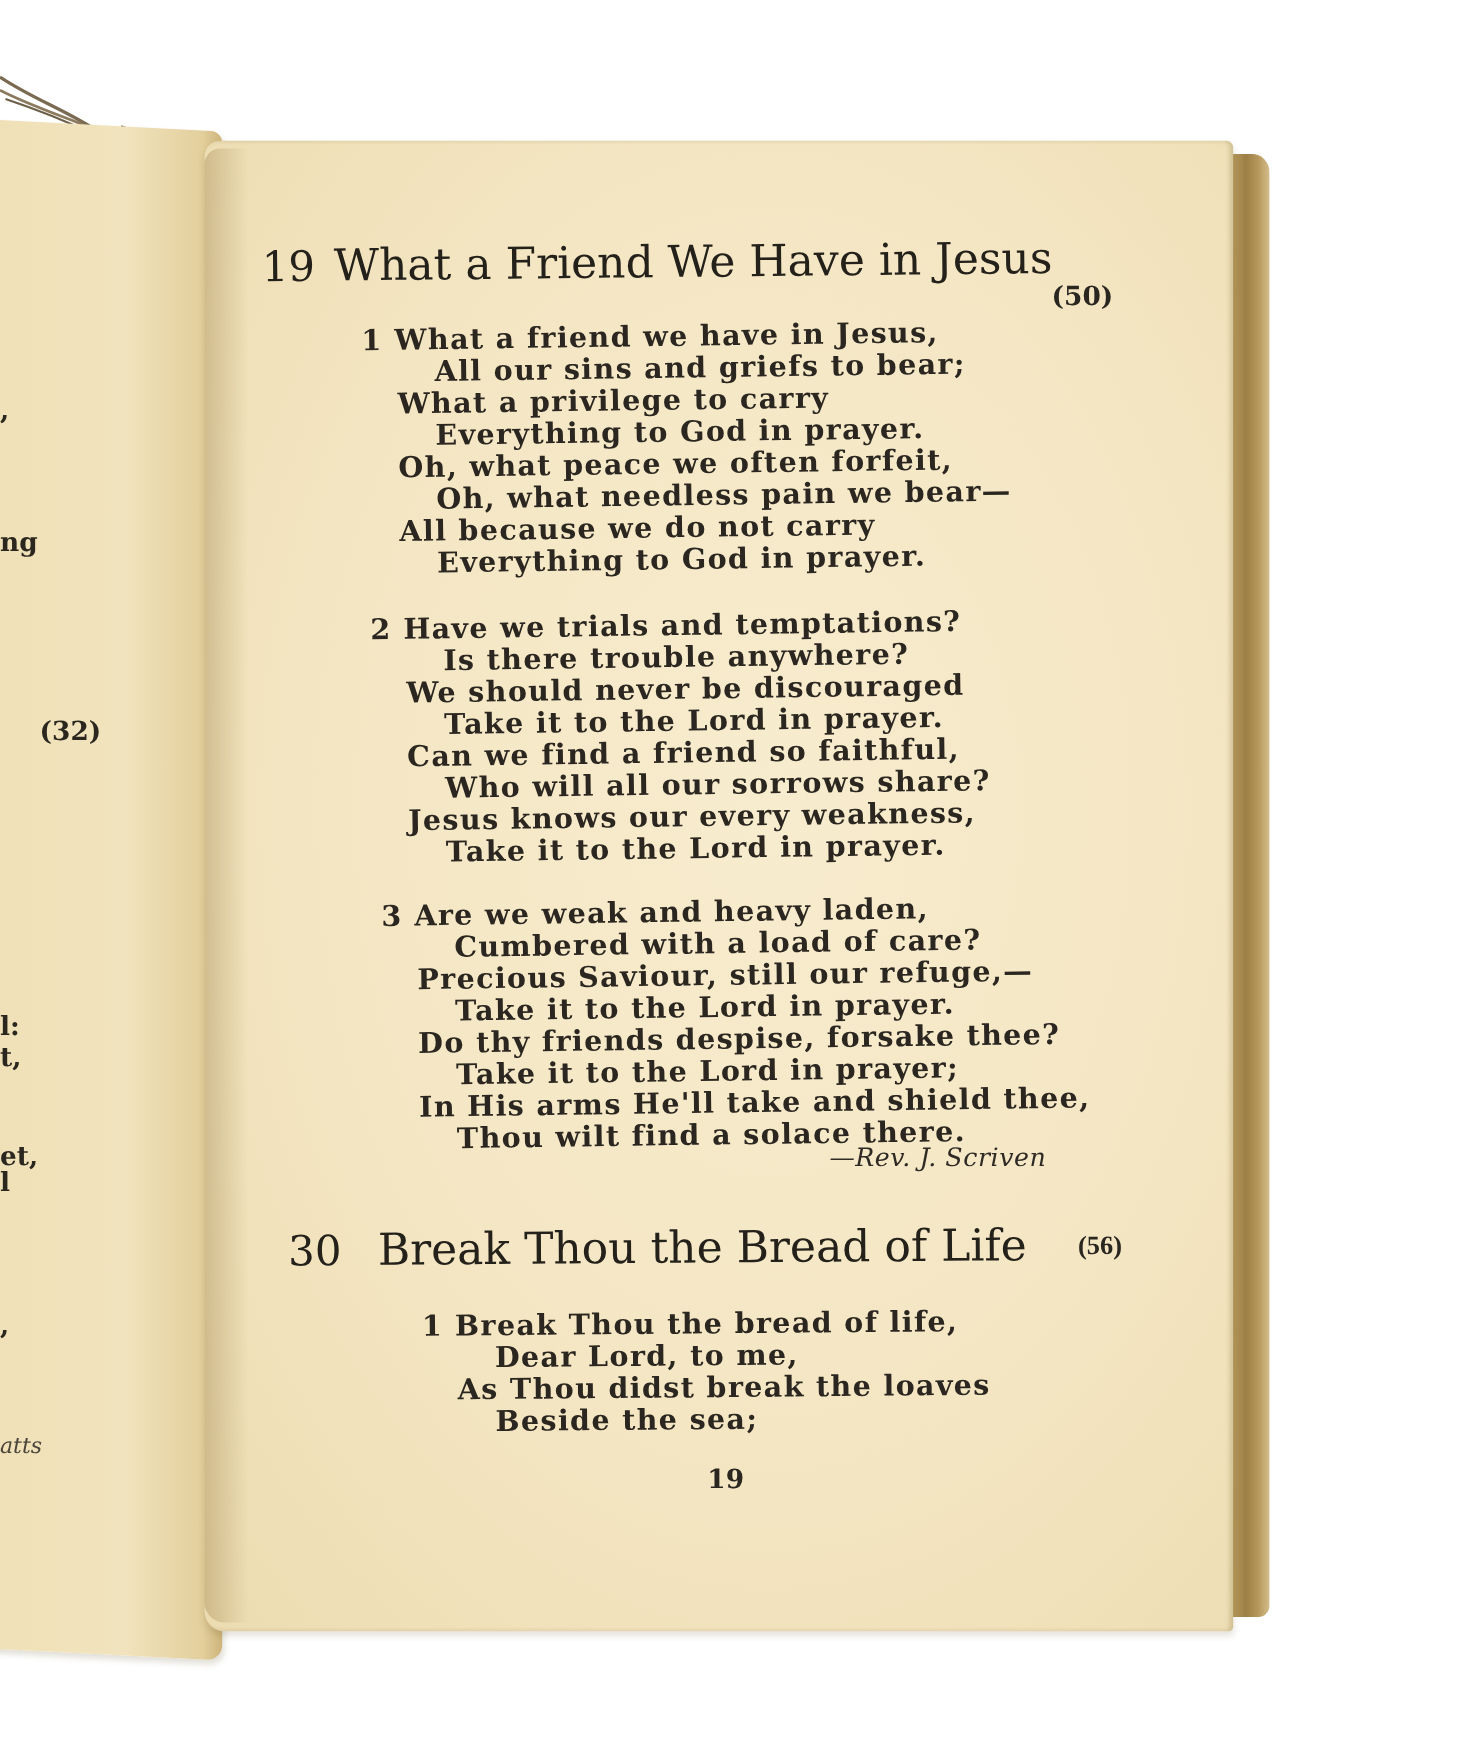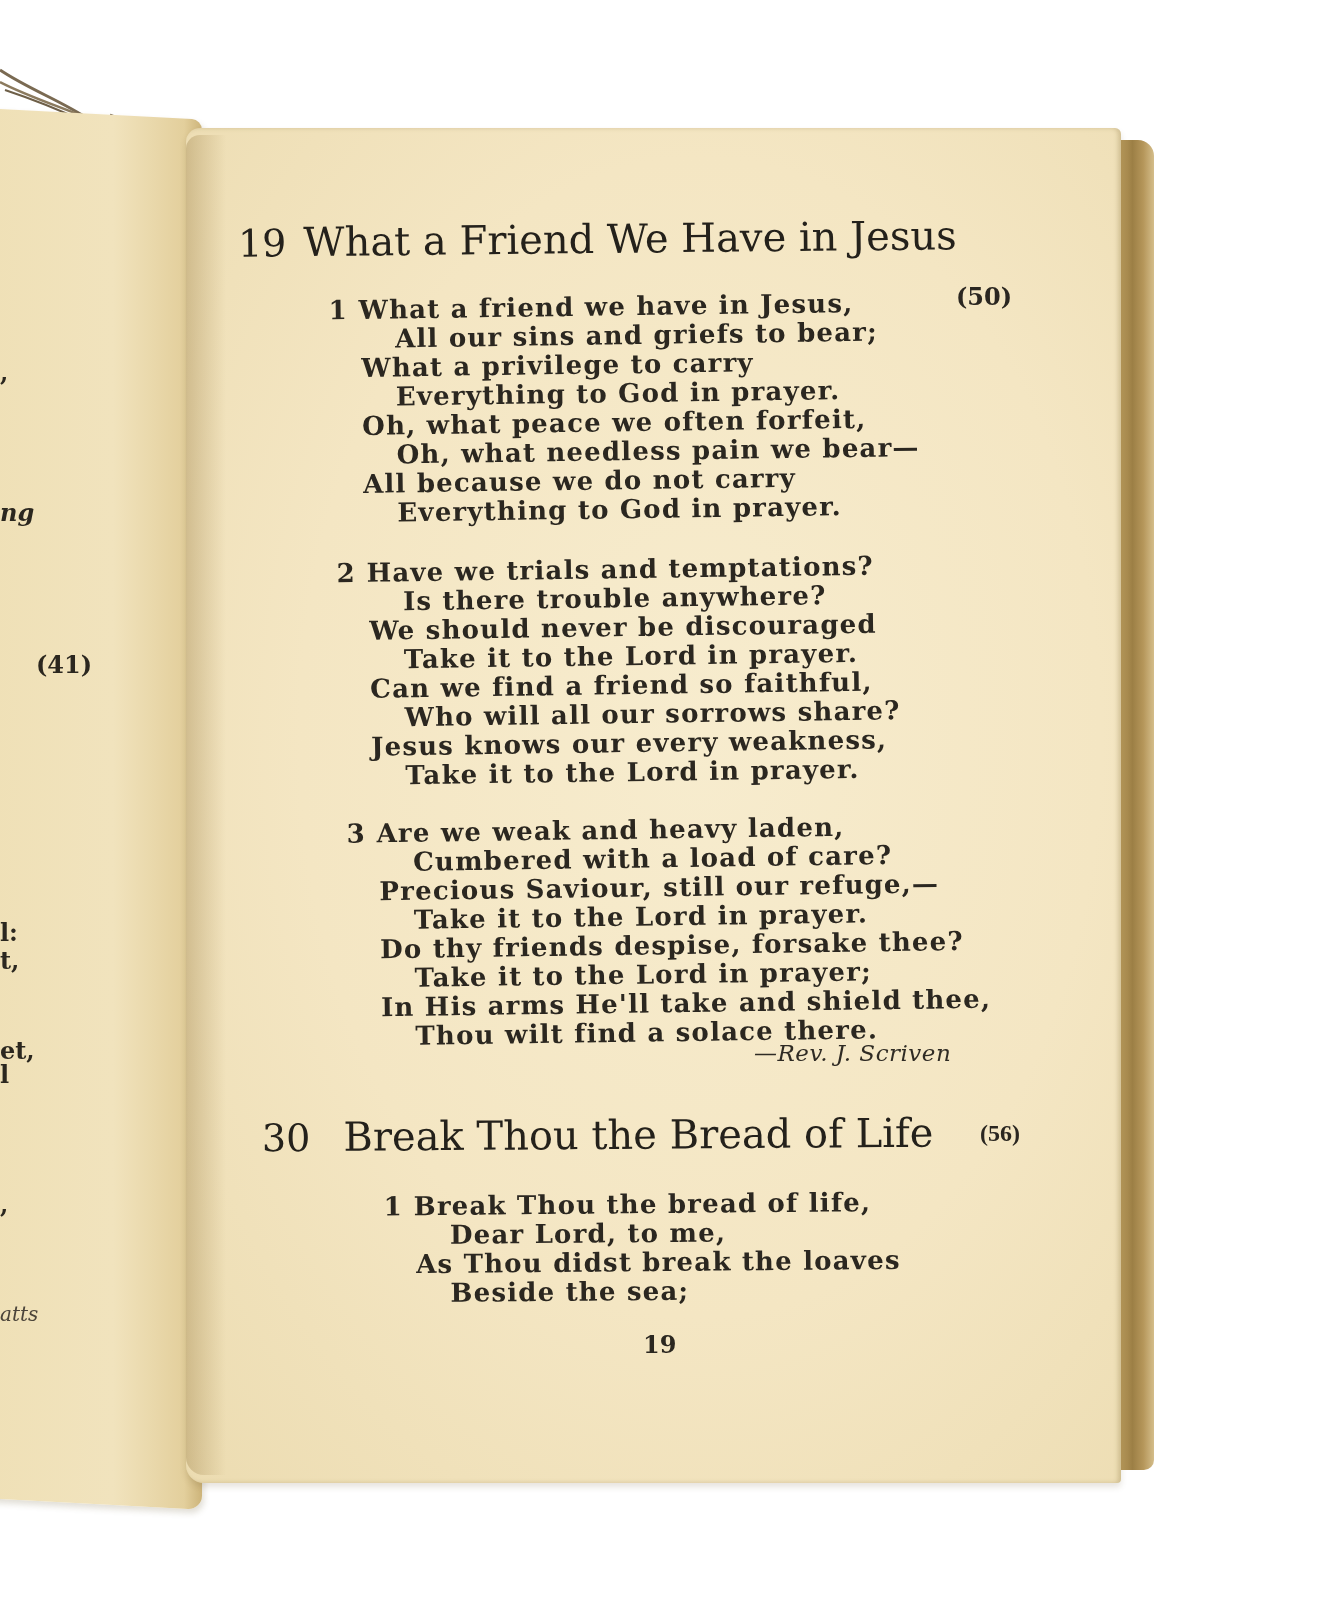--- a/index.html
+++ b/index.html
@@ -80,38 +80,38 @@
 
   <svg class="threads" viewBox="0 0 190 100">
     <path d="M0 10 C30 30, 60 40, 90 60 S 120 70, 140 75" stroke="#7a6a52" stroke-width="3" fill="none"></path>
     <path d="M0 22 C25 35, 55 45, 80 55 S 95 62, 100 68" stroke="#8b7a5e" stroke-width="2.5" fill="none"></path>
     <path d="M5 30 C35 40, 60 50, 85 62" stroke="#6e5f48" stroke-width="2" fill="none"></path>
     <path d="M110 55 C130 62, 150 70, 165 80" stroke="#7a6a52" stroke-width="2.5" fill="none"></path>
   </svg>
 
   <div class="left-page"></div>
   <div class="left-frag" style="left:0px; top:358px;">,</div>
-  <div class="left-frag" style="left:0px; top:498px; font-style:italic;">ng</div>
-  <div class="left-frag" style="left:36px; top:650px;">(41)</div>
+  <div class="left-frag" style="left:0px; top:478px; ">ng</div>
+  <div class="left-frag" style="left:36px; top:650px;">(32)</div>
   <div class="left-frag" style="left:0px; top:918px;">l:</div>
   <div class="left-frag" style="left:0px; top:946px;">t,</div>
   <div class="left-frag" style="left:0px; top:1036px;">et,</div>
   <div class="left-frag" style="left:0px; top:1060px;">l</div>
   <div class="left-frag" style="left:0px; top:1190px;">,</div>
   <div class="left-frag italic" style="left:0px; top:1302px;">atts</div>
 
   <div class="page-edge"></div>
   <div class="right-page"></div>
   <div class="gutter-shadow"></div>
 
   <div class="hymn-title-row" style="left:238px; top:216px; transform:rotate(-0.6deg);">
     <span class="hymn-num">19</span>
     <span class="hymn-title">What a Friend We Have in Jesus</span>
   </div>
-  <div class="tune-ref" style="left:956px; top:254px;margin-top:28px;">(50)</div>
+  <div class="tune-ref" style="left:956px; top:254px;">(50)</div>
 
   <div class="verse" style="left:362px; top:292px; transform:rotate(-0.8deg);">
     <span class="line"><span class="vnum">1</span><span>What a friend we have in Jesus,</span></span>
     <span class="line indent">All our sins and griefs to bear;</span>
     <span class="line">What a privilege to carry</span>
     <span class="line indent">Everything to God in prayer.</span>
     <span class="line">Oh, what peace we often forfeit,</span>
     <span class="line indent">Oh, what needless pain we bear—</span>
     <span class="line">All because we do not carry</span>
     <span class="line indent">Everything to God in prayer.</span>

